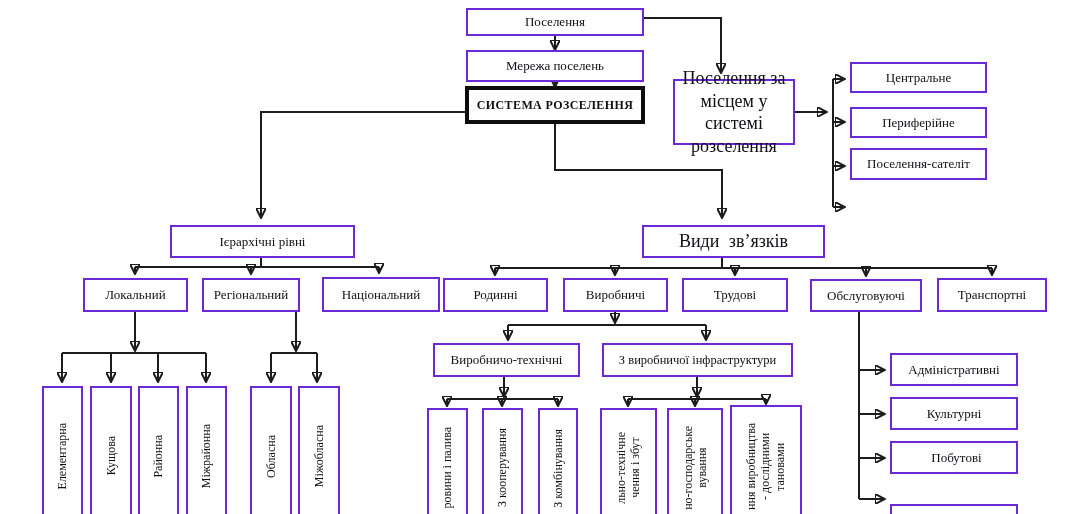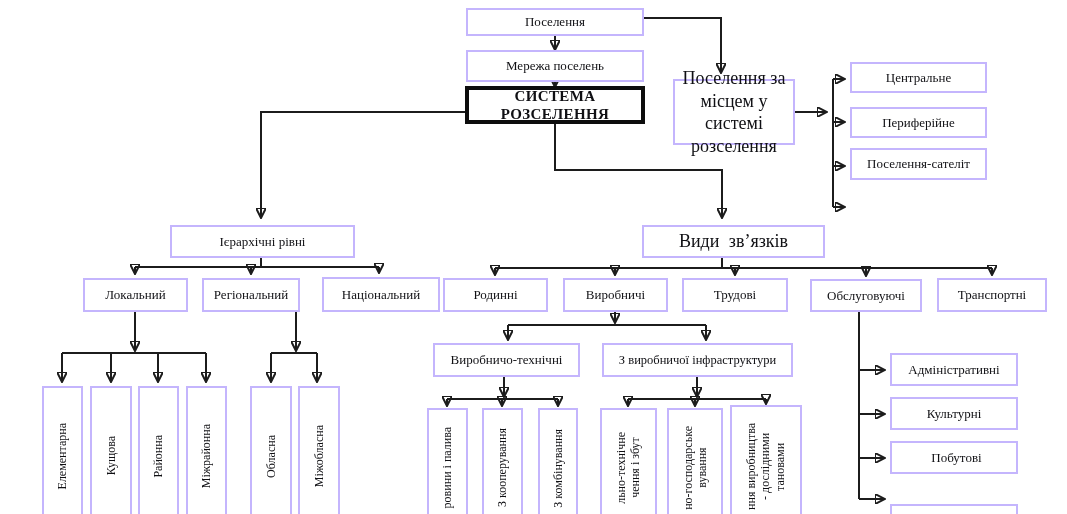--- a/index.html
+++ b/index.html
@@ -3,25 +3,25 @@
 <meta charset="utf-8">
 <style>
   html,body{margin:0;padding:0;background:#fff;}
   .canvas{
     position:relative;width:1067px;height:514px;background:#ffffff;
     overflow:hidden;font-family:"Liberation Serif","DejaVu Serif",serif;color:#101014;
   }
   .wires{position:absolute;left:0;top:0;width:1067px;height:514px;}
   .wires path{stroke:#1c1c1c;stroke-width:2;fill:none;}
   .box{
-    position:absolute;border:2px solid #c4b5fd;background:#fff;box-sizing:border-box;
+    position:absolute;border:2px solid #6d28d9;background:#fff;box-sizing:border-box;
     display:flex;align-items:center;justify-content:center;text-align:center;
     font-size:13px;line-height:1.2;padding:1px 3px;
   }
-  .bold-box{border:4px solid #0d0d0d;font-weight:bold;font-size:15px;letter-spacing:.4px;}
+  .bold-box{border:4px solid #0d0d0d;font-weight:bold;font-size:12px;letter-spacing:.4px;}
   .big-label{font-size:18px;word-spacing:5px;}
   .three-line{font-size:18px;line-height:1.25;}
   .vtext{
     writing-mode:vertical-rl;transform:rotate(180deg);
     font-size:12px;line-height:1.2;white-space:nowrap;
   }
   .frag span{display:block;}
 </style>
 </head>
 <body>

